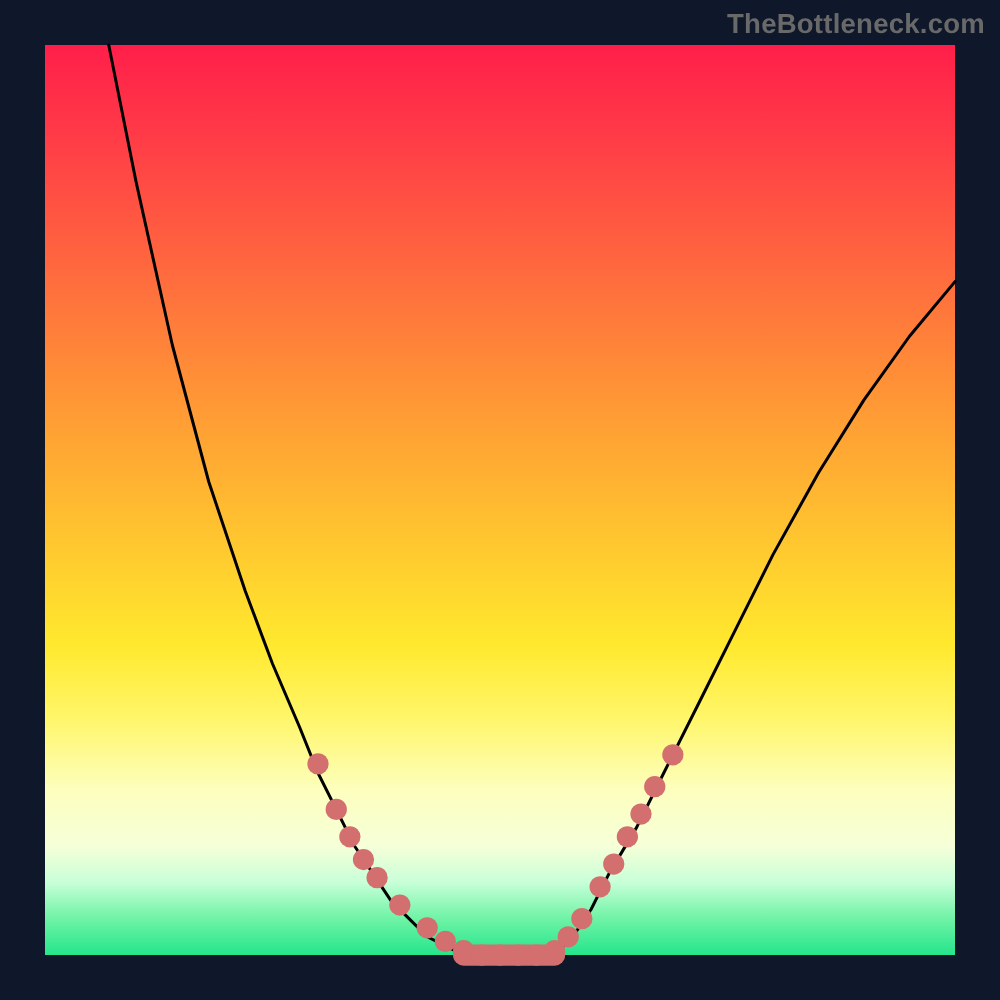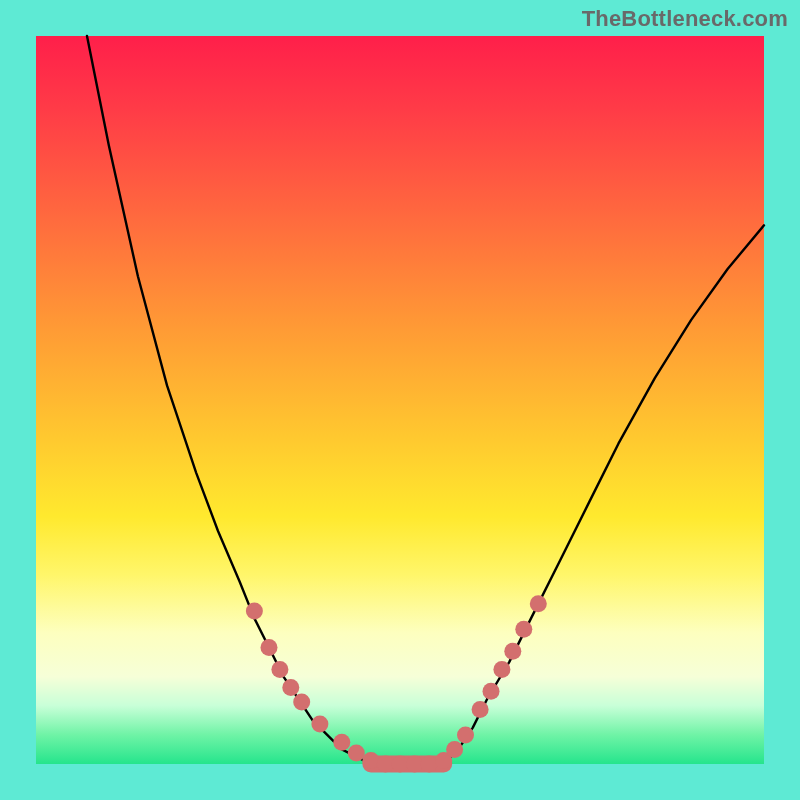--- a/index.html
+++ b/index.html
@@ -9,21 +9,21 @@
     height: 800px;
     background: #000;
     overflow: hidden;
   }
   .frame {
     position: absolute;
     left: 0;
     top: 0;
     width: 800px;
     height: 800px;
-    background: #5eead4;
+    background: #0f172a;
   }
   .watermark {
     position: absolute;
     top: 6px;
     right: 12px;
     font-family: Arial, Helvetica, sans-serif;
     font-size: 22px;
     font-weight: 600;
     color: #696969;
     letter-spacing: 0.2px;

